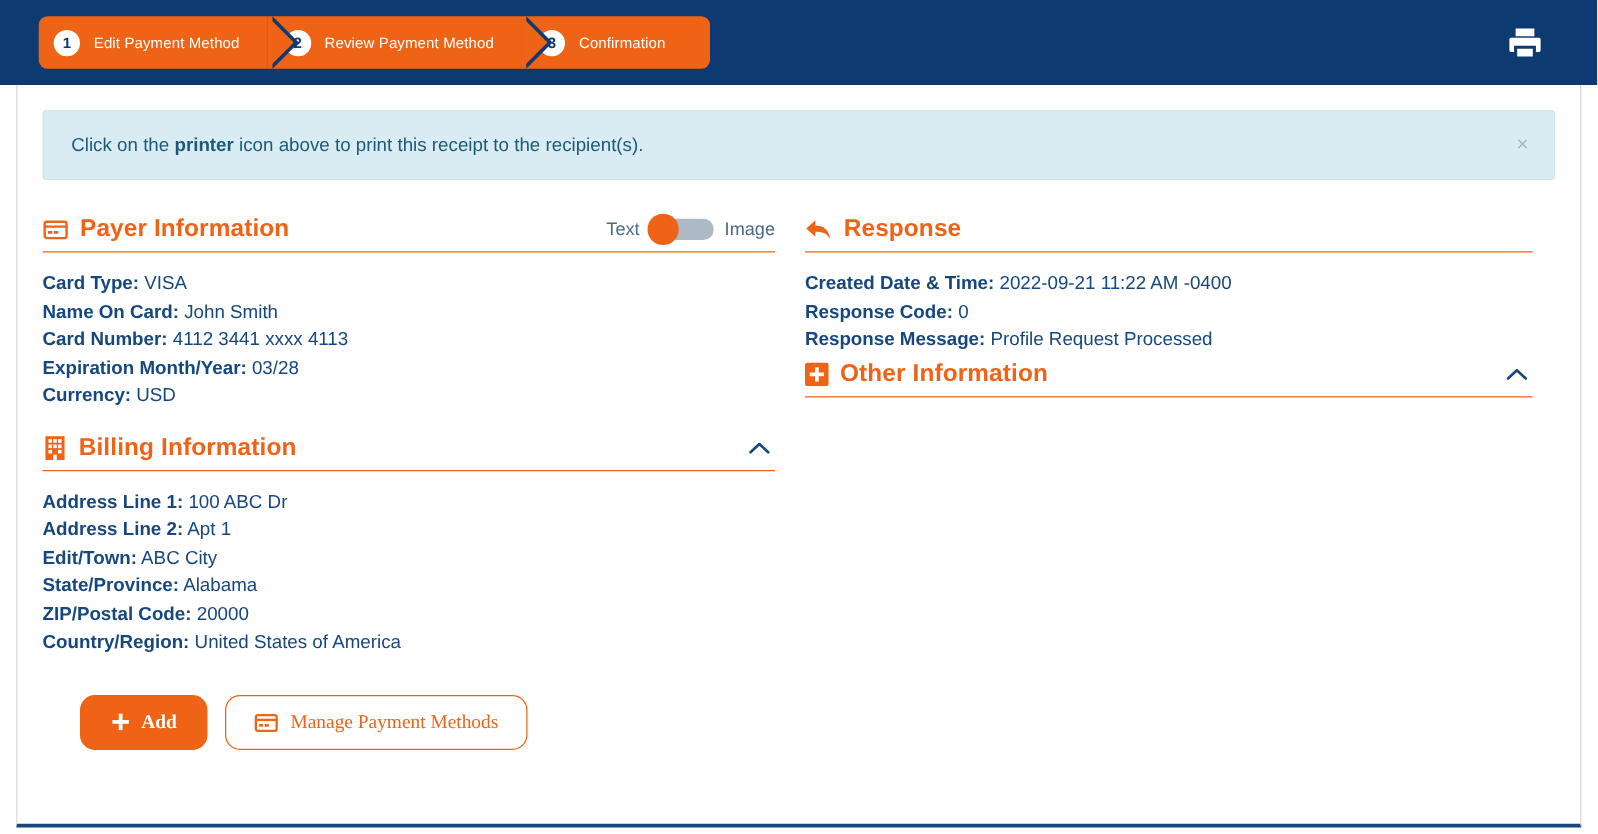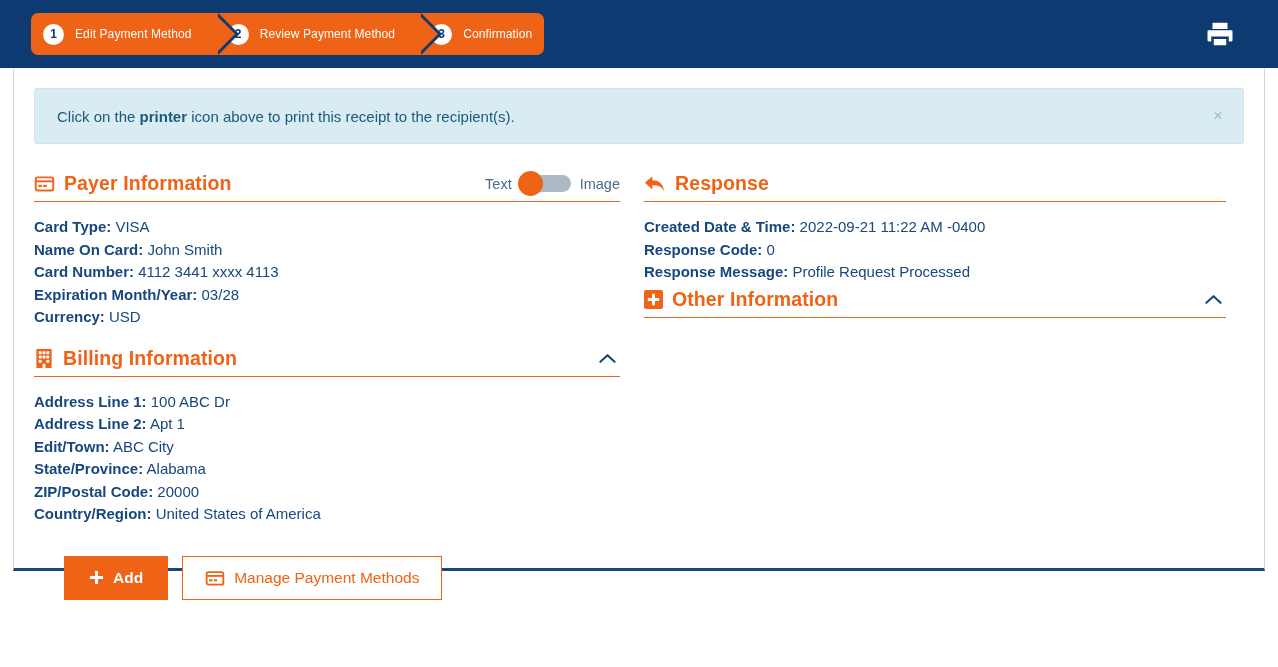--- a/index.html
+++ b/index.html
@@ -41,21 +41,21 @@
     color: #ffffff;
   }
   .step:first-child {
     border-top-left-radius: 7px;
     border-bottom-left-radius: 7px;
     padding-left: 12px;
   }
   .step:last-child {
     border-top-right-radius: 7px;
     border-bottom-right-radius: 7px;
-    padding-right: 12px;
+    padding-right: 36px;
   }
   
   .step:not(:last-child)::after {
     content: "";
     position: absolute;
     right: -21px;
     top: 0;
     width: 0; height: 0;
     border-top: 21px solid transparent;
     border-bottom: 21px solid transparent;
@@ -101,21 +101,21 @@
     align-items: center;
     justify-content: center;
   }
 
   
   .card {
     position: absolute;
     left: 13px;
     top: 68px;
     width: 1252px;
-    height: 503px;
+    height: 594px;
     background: #ffffff;
     border: 1px solid #d8d8d8;
     border-bottom: 3px solid #16477e;
     border-top: none;
   }
 
   
   .banner {
     position: relative;
     margin: 20px 20px 0 20px;
@@ -223,23 +223,24 @@
     align-items: center;
     gap: 14px;
     padding: 26px 0 0 30px;
   }
   .btn {
     display: flex;
     align-items: center;
     justify-content: center;
     gap: 9px;
     height: 44px;
-    border-radius: 0;
+    border-radius: 12px;
     font-size: 15.5px;
     cursor: pointer;
+    font-family: Liberation Serif, serif;
   }
   .btn-primary {
     background: #ef6316;
     color: #ffffff;
     border: 1px solid #ef6316;
     font-weight: bold;
     padding: 0 24px;
     min-width: 97px;
   }
   .btn-outline {

